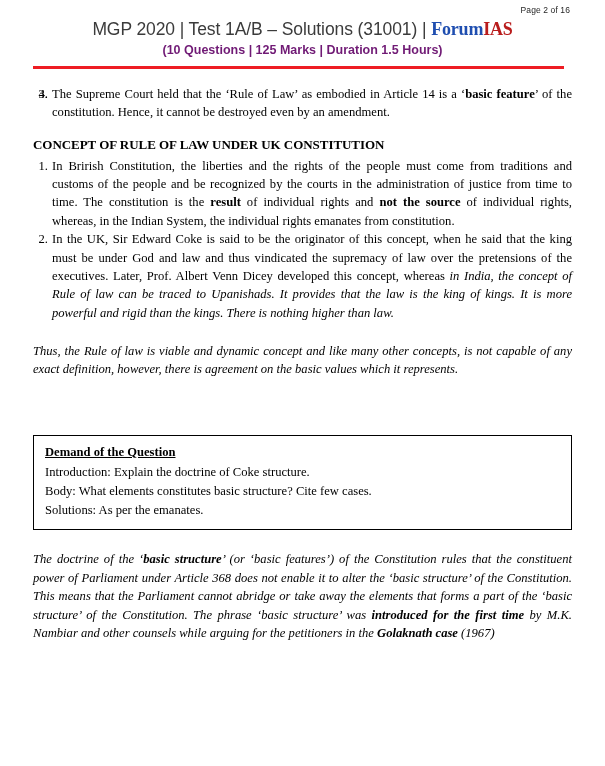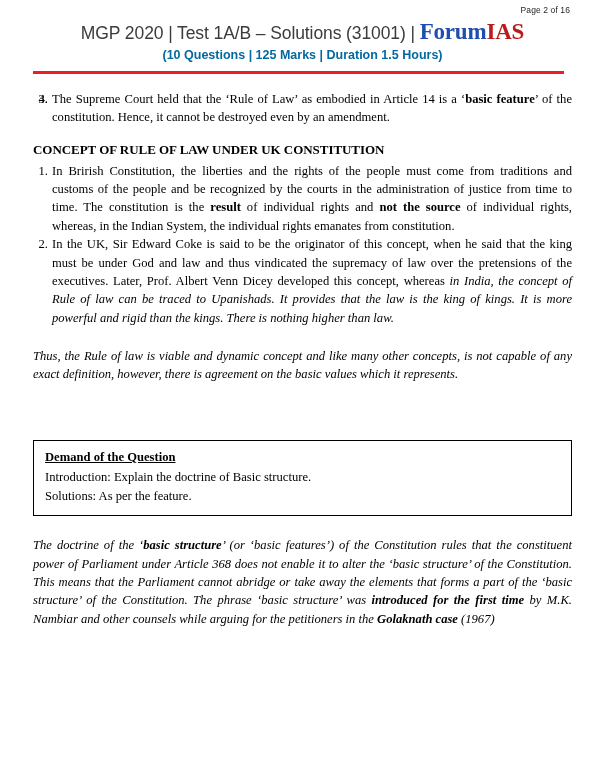--- a/index.html
+++ b/index.html
@@ -39,32 +39,32 @@
     font-family: "Liberation Sans", "DejaVu Sans", sans-serif;
     font-size: 17.5px;
     color: #3b3b3b;
     margin-top: 4px;
     white-space: nowrap;
     letter-spacing: -0.1px;
   }
   .brand {
     font-family: "Liberation Serif", "DejaVu Serif", serif;
     font-weight: bold;
-    font-size: 23px;
+    font-size: 18px;
     letter-spacing: -0.2px;
   }
   .brand-forum { color: #1f4eb0; }
   .brand-ias   { color: #b91c1c; }
 
   .doc-subtitle {
     text-align: center;
     font-family: "Liberation Sans", "DejaVu Sans", sans-serif;
     font-weight: bold;
     font-size: 12.5px;
-    color: #0369a1;
+    color: #701a75;
     margin-top: 3px;
     white-space: nowrap;
   }
   .header-rule {
     height: 3px;
     background: #ee1c23;
     margin-top: 9px;
     margin-left: 0px;
     margin-right: 8px;
   }
@@ -185,24 +185,27 @@
 
     <div class="gap-lg"></div>
     <div class="gap-md"></div>
 
 
     <div class="demand-box">
       <div>
         <span class="demand-title">Demand of the Question</span>
       </div>
       <div class="demand-row">
-        <span class="demand-label">Introduction</span><span class="demand-label" style="font-weight:normal">: </span><span>Explain the doctrine of Basic structure.</span>
+        <span class="demand-label">Introduction</span><span class="demand-label" style="font-weight:normal">: </span><span>Explain the doctrine of Coke structure.</span>
       </div>
       <div class="demand-row">
-        <span class="demand-label">Solutions</span><span class="demand-label">: </span><span>As per the feature.</span>
+        <span class="demand-label">Body</span><span class="demand-label">: </span><span>What elements constitutes basic structure? Cite few cases.</span>
+      </div>
+      <div class="demand-row">
+        <span class="demand-label">Solutions</span><span class="demand-label">: </span><span>As per the emanates.</span>
       </div>
     </div>
 
     <div class="gap-lg"></div>
 
     <p class="para-italic"><span>The doctrine of the ‘</span><span class="b">basic structure</span><span>’ (or ‘basic features’) of the Constitution rules that the constituent power of Parliament under Article 368 does not enable it to alter the ‘basic structure’ of the Constitution. This means that the Parliament cannot abridge or take away the elements that forms a part of the ‘basic structure’ of the Constitution. The phrase ‘basic structure’ was </span><span class="b">introduced for the first time</span><span> by M.K. Nambiar and other counsels while arguing for the petitioners in the </span><span class="b">Golaknath case</span><span> (1967)</span></p>
 
   </div>
 </div>
 

